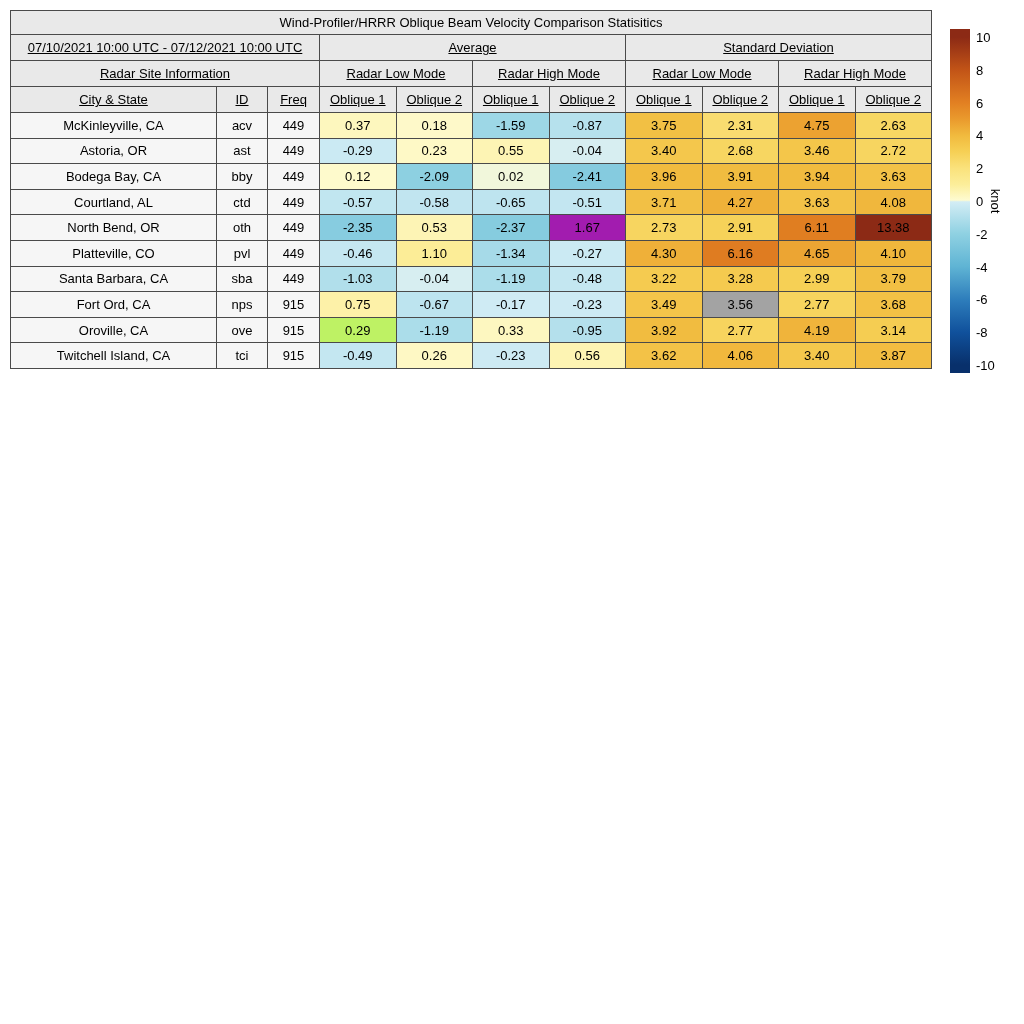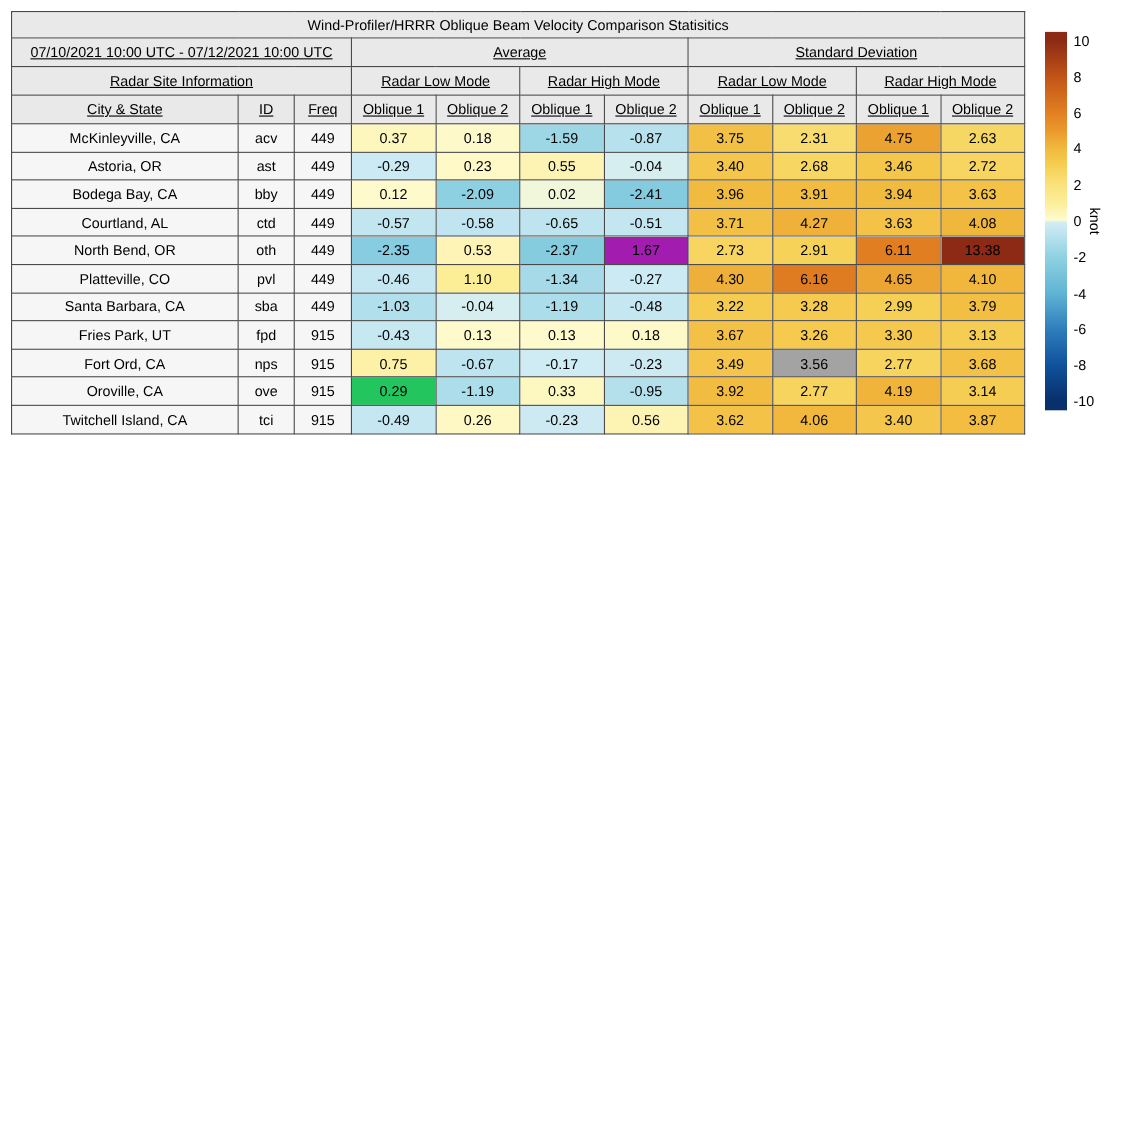--- a/index.html
+++ b/index.html
@@ -201,50 +201,37 @@
           <td class="value-cell" style="background: rgb(177, 223, 235);">-1.03</td>
           <td class="value-cell" style="background: rgb(215, 238, 241);">-0.04</td>
           <td class="value-cell" style="background: rgb(171, 221, 234);">-1.19</td>
           <td class="value-cell" style="background: rgb(196, 231, 241); margin-left: 32px;">-0.48</td>
           <td class="value-cell" style="background: rgb(245, 203, 80);">3.22</td>
           <td class="value-cell" style="background: rgb(245, 202, 79);">3.28</td>
           <td class="value-cell" style="background: rgb(246, 208, 85);">2.99</td>
           <td class="value-cell" style="background: rgb(242, 191, 67);">3.79</td>
         </tr>
         <tr>
-          <td class="label-cell">Fries Park, UT</td>
-          <td class="label-cell">fpd</td>
-          <td class="label-cell">915</td>
-          <td class="value-cell" style="background: rgb(198, 232, 241);">-0.43</td>
-          <td class="value-cell" style="background: rgb(254, 250, 203);">0.13</td>
-          <td class="value-cell" style="background: rgb(254, 250, 203);">0.13</td>
-          <td class="value-cell" style="background: rgb(254, 249, 201);">0.18</td>
-          <td class="value-cell" style="background: rgb(243, 193, 70);">3.67</td>
-          <td class="value-cell" style="background: rgb(245, 202, 79);">3.26</td>
-          <td class="value-cell" style="background: rgb(245, 201, 78);">3.30</td>
-          <td class="value-cell" style="background: rgb(245, 205, 82);">3.13</td>
-        </tr>
-        <tr>
           <td class="label-cell">Fort Ord, CA</td>
           <td class="label-cell">nps</td>
           <td class="label-cell">915</td>
           <td class="value-cell" style="background: rgb(253, 241, 168);">0.75</td>
           <td class="value-cell" style="background: rgb(189, 228, 239);">-0.67</td>
           <td class="value-cell" style="background: rgb(207, 235, 244);">-0.17</td>
           <td class="value-cell" style="background: rgb(205, 234, 243);">-0.23</td>
           <td class="value-cell" style="background: rgb(244, 197, 74);">3.49</td>
           <td class="value-cell" style="background: #a3a3a3;">3.56</td>
           <td class="value-cell" style="background: rgb(247, 212, 94);">2.77</td>
           <td class="value-cell" style="background: rgb(243, 193, 69);">3.68</td>
         </tr>
         <tr>
           <td class="label-cell">Oroville, CA</td>
           <td class="label-cell">ove</td>
           <td class="label-cell">915</td>
-          <td class="value-cell" style="background: #22c55e;">0.29</td>
+          <td class="value-cell" style="background: #bef264;">0.29</td>
           <td class="value-cell" style="background: rgb(171, 221, 234);">-1.19</td>
           <td class="value-cell" style="background: rgb(253, 247, 192);">0.33</td>
           <td class="value-cell" style="background: rgb(180, 224, 236);">-0.95</td>
           <td class="value-cell" style="background: rgb(241, 188, 64);">3.92</td>
           <td class="value-cell" style="background: rgb(247, 212, 94);">2.77</td>
           <td class="value-cell" style="background: rgb(240, 180, 59);">4.19</td>
           <td class="value-cell" style="background: rgb(245, 205, 82);">3.14</td>
         </tr>
         <tr>
           <td class="label-cell">Twitchell Island, CA</td>

